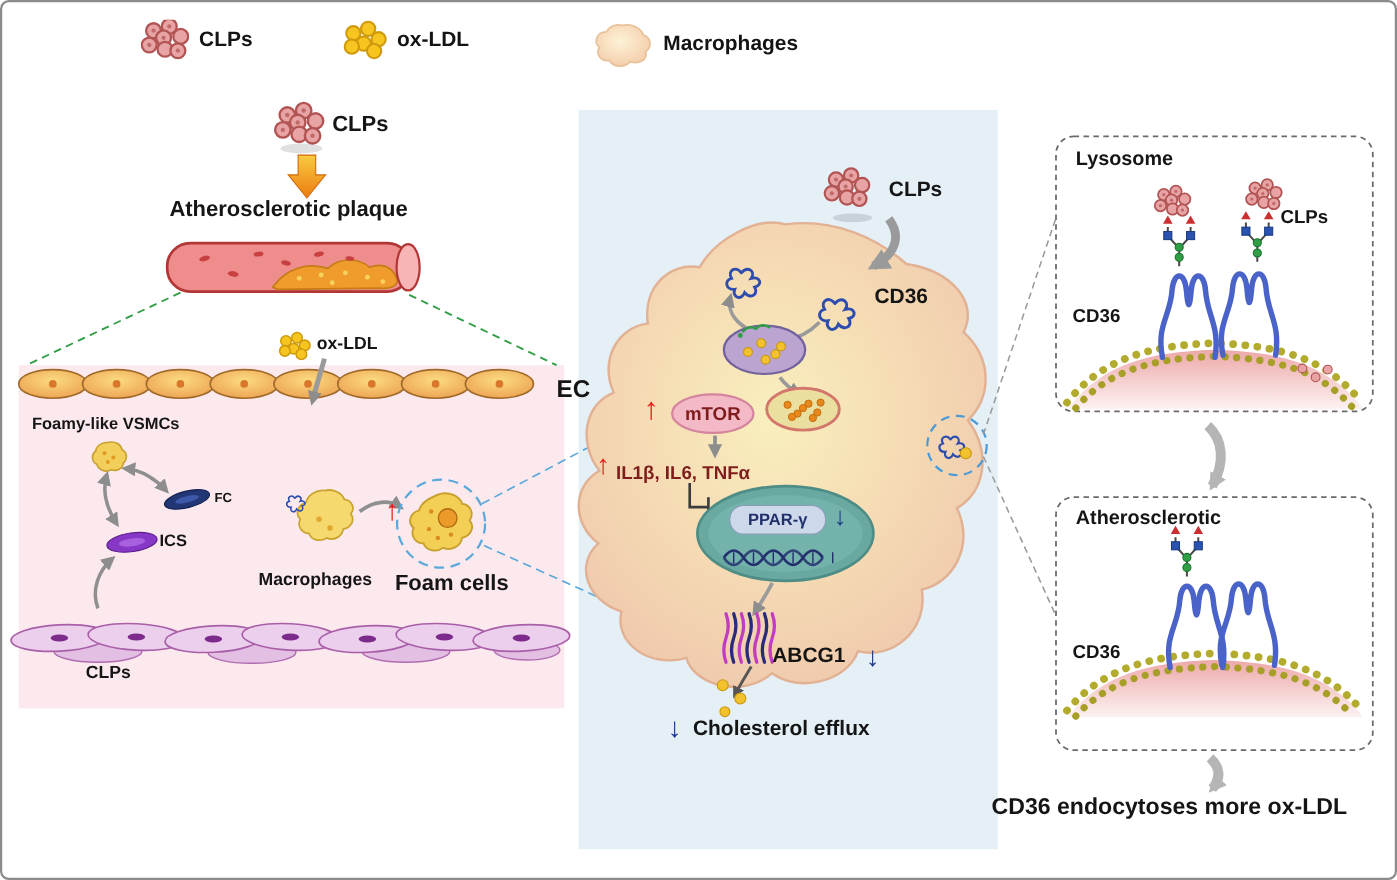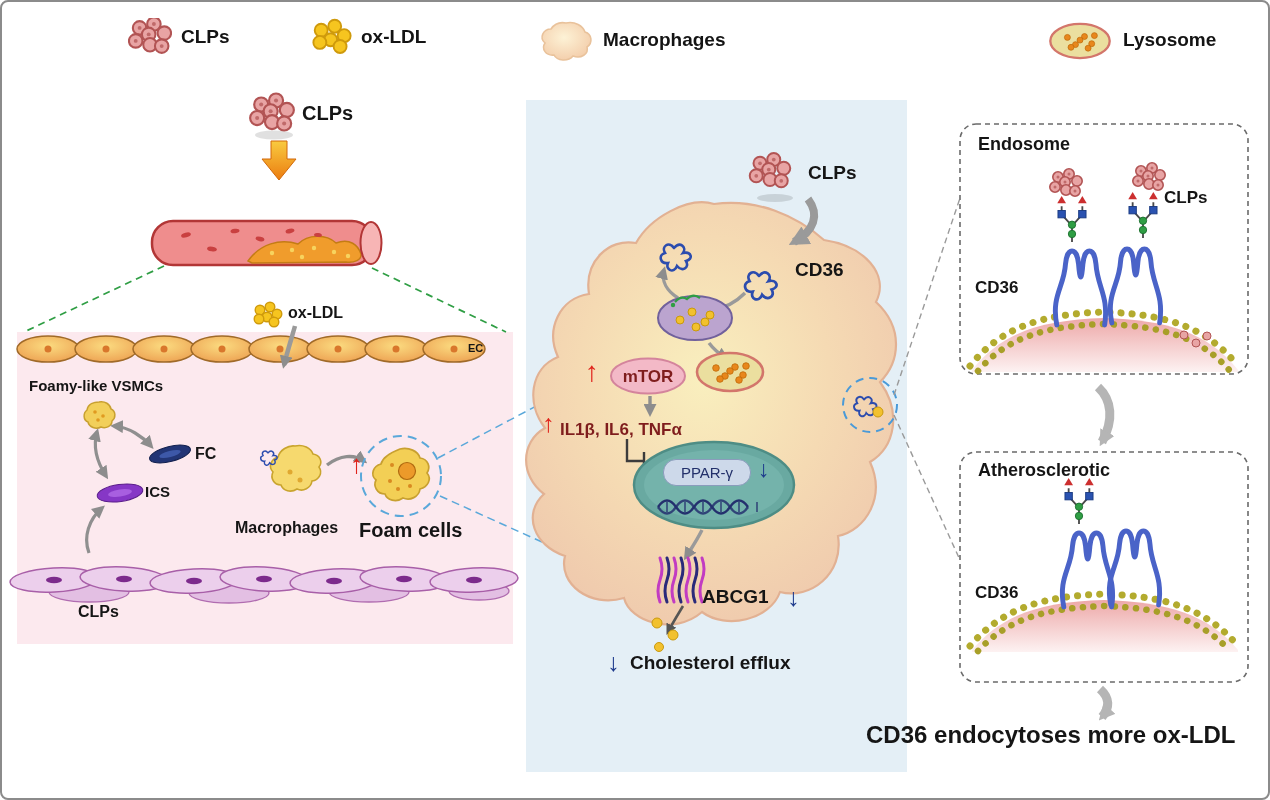--- a/index.html
+++ b/index.html
@@ -9,21 +9,21 @@
   .art{position:absolute;left:0;top:0;}
   .lbl{position:absolute;font-weight:700;color:#151515;white-space:nowrap;line-height:1;}
   .navy{color:#7f1d1d;}
   .arrow{position:absolute;font-weight:700;line-height:1;}
   .red{color:#e0231b;}
   .blue{color:#1d3a8c;}
   .leg{position:absolute;top:16px;display:flex;align-items:center;gap:9px;
        font-weight:700;font-size:19px;color:#141414;}
   .leg svg{display:block;}
   .pill{position:absolute;left:661px;top:457px;width:86px;height:25px;background:#cdd9ea;
-        border:1.5px solid #8a9cbc;border-radius:13px;font-weight:400;font-size:15px;
+        border:1.5px solid #8a9cbc;border-radius:13px;font-weight:700;font-size:15px;
         color:#22306a;text-align:center;line-height:25px;}
 </style>
 </head>
 <body>
 
 <div class="canvas">
 
 <svg class="art" width="1270" height="800" viewBox="0 0 1270 800">
 <defs>
   <radialGradient id="gMac" cx="48%" cy="42%" r="62%">
@@ -356,51 +356,46 @@
         <use href="#oxC" transform="translate(20,19) scale(1.35)"></use>
       </svg>
   <span>ox-LDL</span>
 </div>
 <div class="leg" style="left:536px">
   <svg width="56" height="44">
     <path d="M28 5 C37 3 45 8 47 14 C54 16 55 25 49 29 C51 36 43 41 35 38 C30 44 19 43 16 37 C8 38 3 31 7 25 C1 20 5 11 13 11 C17 5 23 4 28 5 Z" fill="url(#gMacL)" stroke="#e9c29b" stroke-width="1.6"></path>
   </svg>
   <span>Macrophages</span>
 </div>
-<div class="leg" style="left:1044px">
-  <svg width="68" height="44">
-        <use href="#lyso" transform="translate(34,23) scale(0.9)"></use>
-      </svg>
-  <span>Lysosome</span>
-</div>
 
 <span class="lbl" style="left:300px;top:101px;font-size:20px">CLPs</span>
+<span class="lbl" style="left:152px;top:178px;font-size:20px">Atherosclerotic plaque</span>
 <span class="lbl" style="left:286px;top:303px;font-size:16px">ox-LDL</span>
-<span class="lbl" style="left:466px;top:341px;font-size:11px">EC</span>
+<span class="lbl" style="left:504px;top:341px;font-size:22px">EC</span>
 <span class="lbl" style="left:27px;top:376px;font-size:15px">Foamy-like VSMCs</span>
-<span class="lbl" style="left:193px;top:444px;font-size:16px">FC</span>
+<span class="lbl" style="left:193px;top:444px;font-size:12px">FC</span>
 <span class="lbl" style="left:143px;top:482px;font-size:15px">ICS</span>
 <span class="lbl" style="left:233px;top:518px;font-size:16px">Macrophages</span>
 <span class="lbl" style="left:357px;top:518px;font-size:20px">Foam cells</span>
 <span class="lbl" style="left:76px;top:602px;font-size:16px">CLPs</span>
 
 <span class="lbl" style="left:806px;top:161px;font-size:19px">CLPs</span>
 <span class="lbl" style="left:793px;top:258px;font-size:19px">CD36</span>
 <span class="lbl navy" style="left:613px;top:366px;width:66px;text-align:center;font-size:17px">mTOR</span>
 <span class="lbl navy" style="left:558px;top:419px;font-size:17px">IL1β, IL6, TNFα</span>
 <div class="pill">PPAR-γ</div>
 <span class="lbl" style="left:700px;top:585px;font-size:19px">ABCG1</span>
 <span class="lbl" style="left:628px;top:651px;font-size:19px">Cholesterol efflux</span>
 
-<span class="lbl" style="left:976px;top:133px;font-size:18px">Endosome</span>
+<span class="lbl" style="left:976px;top:133px;font-size:18px">Lysosome</span>
 <span class="lbl" style="left:1162px;top:187px;font-size:17px">CLPs</span>
 <span class="lbl" style="left:973px;top:277px;font-size:17px">CD36</span>
 <span class="lbl" style="left:976px;top:459px;font-size:18px">Atherosclerotic</span>
 <span class="lbl" style="left:973px;top:582px;font-size:17px">CD36</span>
-<span class="lbl" style="left:864px;top:721px;width:346px;text-align:center;font-size:24px">CD36 endocytoses more ox-LDL</span>
+<span class="lbl" style="left:888px;top:721px;width:346px;text-align:center;font-size:21px">CD36 endocytoses more ox-LDL</span>
 
 <span class="arrow red" style="left:348px;top:449px;font-size:26px">↑</span>
 <span class="arrow red" style="left:583px;top:356px;font-size:28px">↑</span>
 <span class="arrow red" style="left:540px;top:409px;font-size:25px">↑</span>
 <span class="arrow blue" style="left:756px;top:456px;font-size:23px">↓</span>
 <span class="arrow blue" style="left:785px;top:583px;font-size:25px">↓</span>
 <span class="arrow blue" style="left:605px;top:648px;font-size:25px">↓</span>
 
 </div>
 

